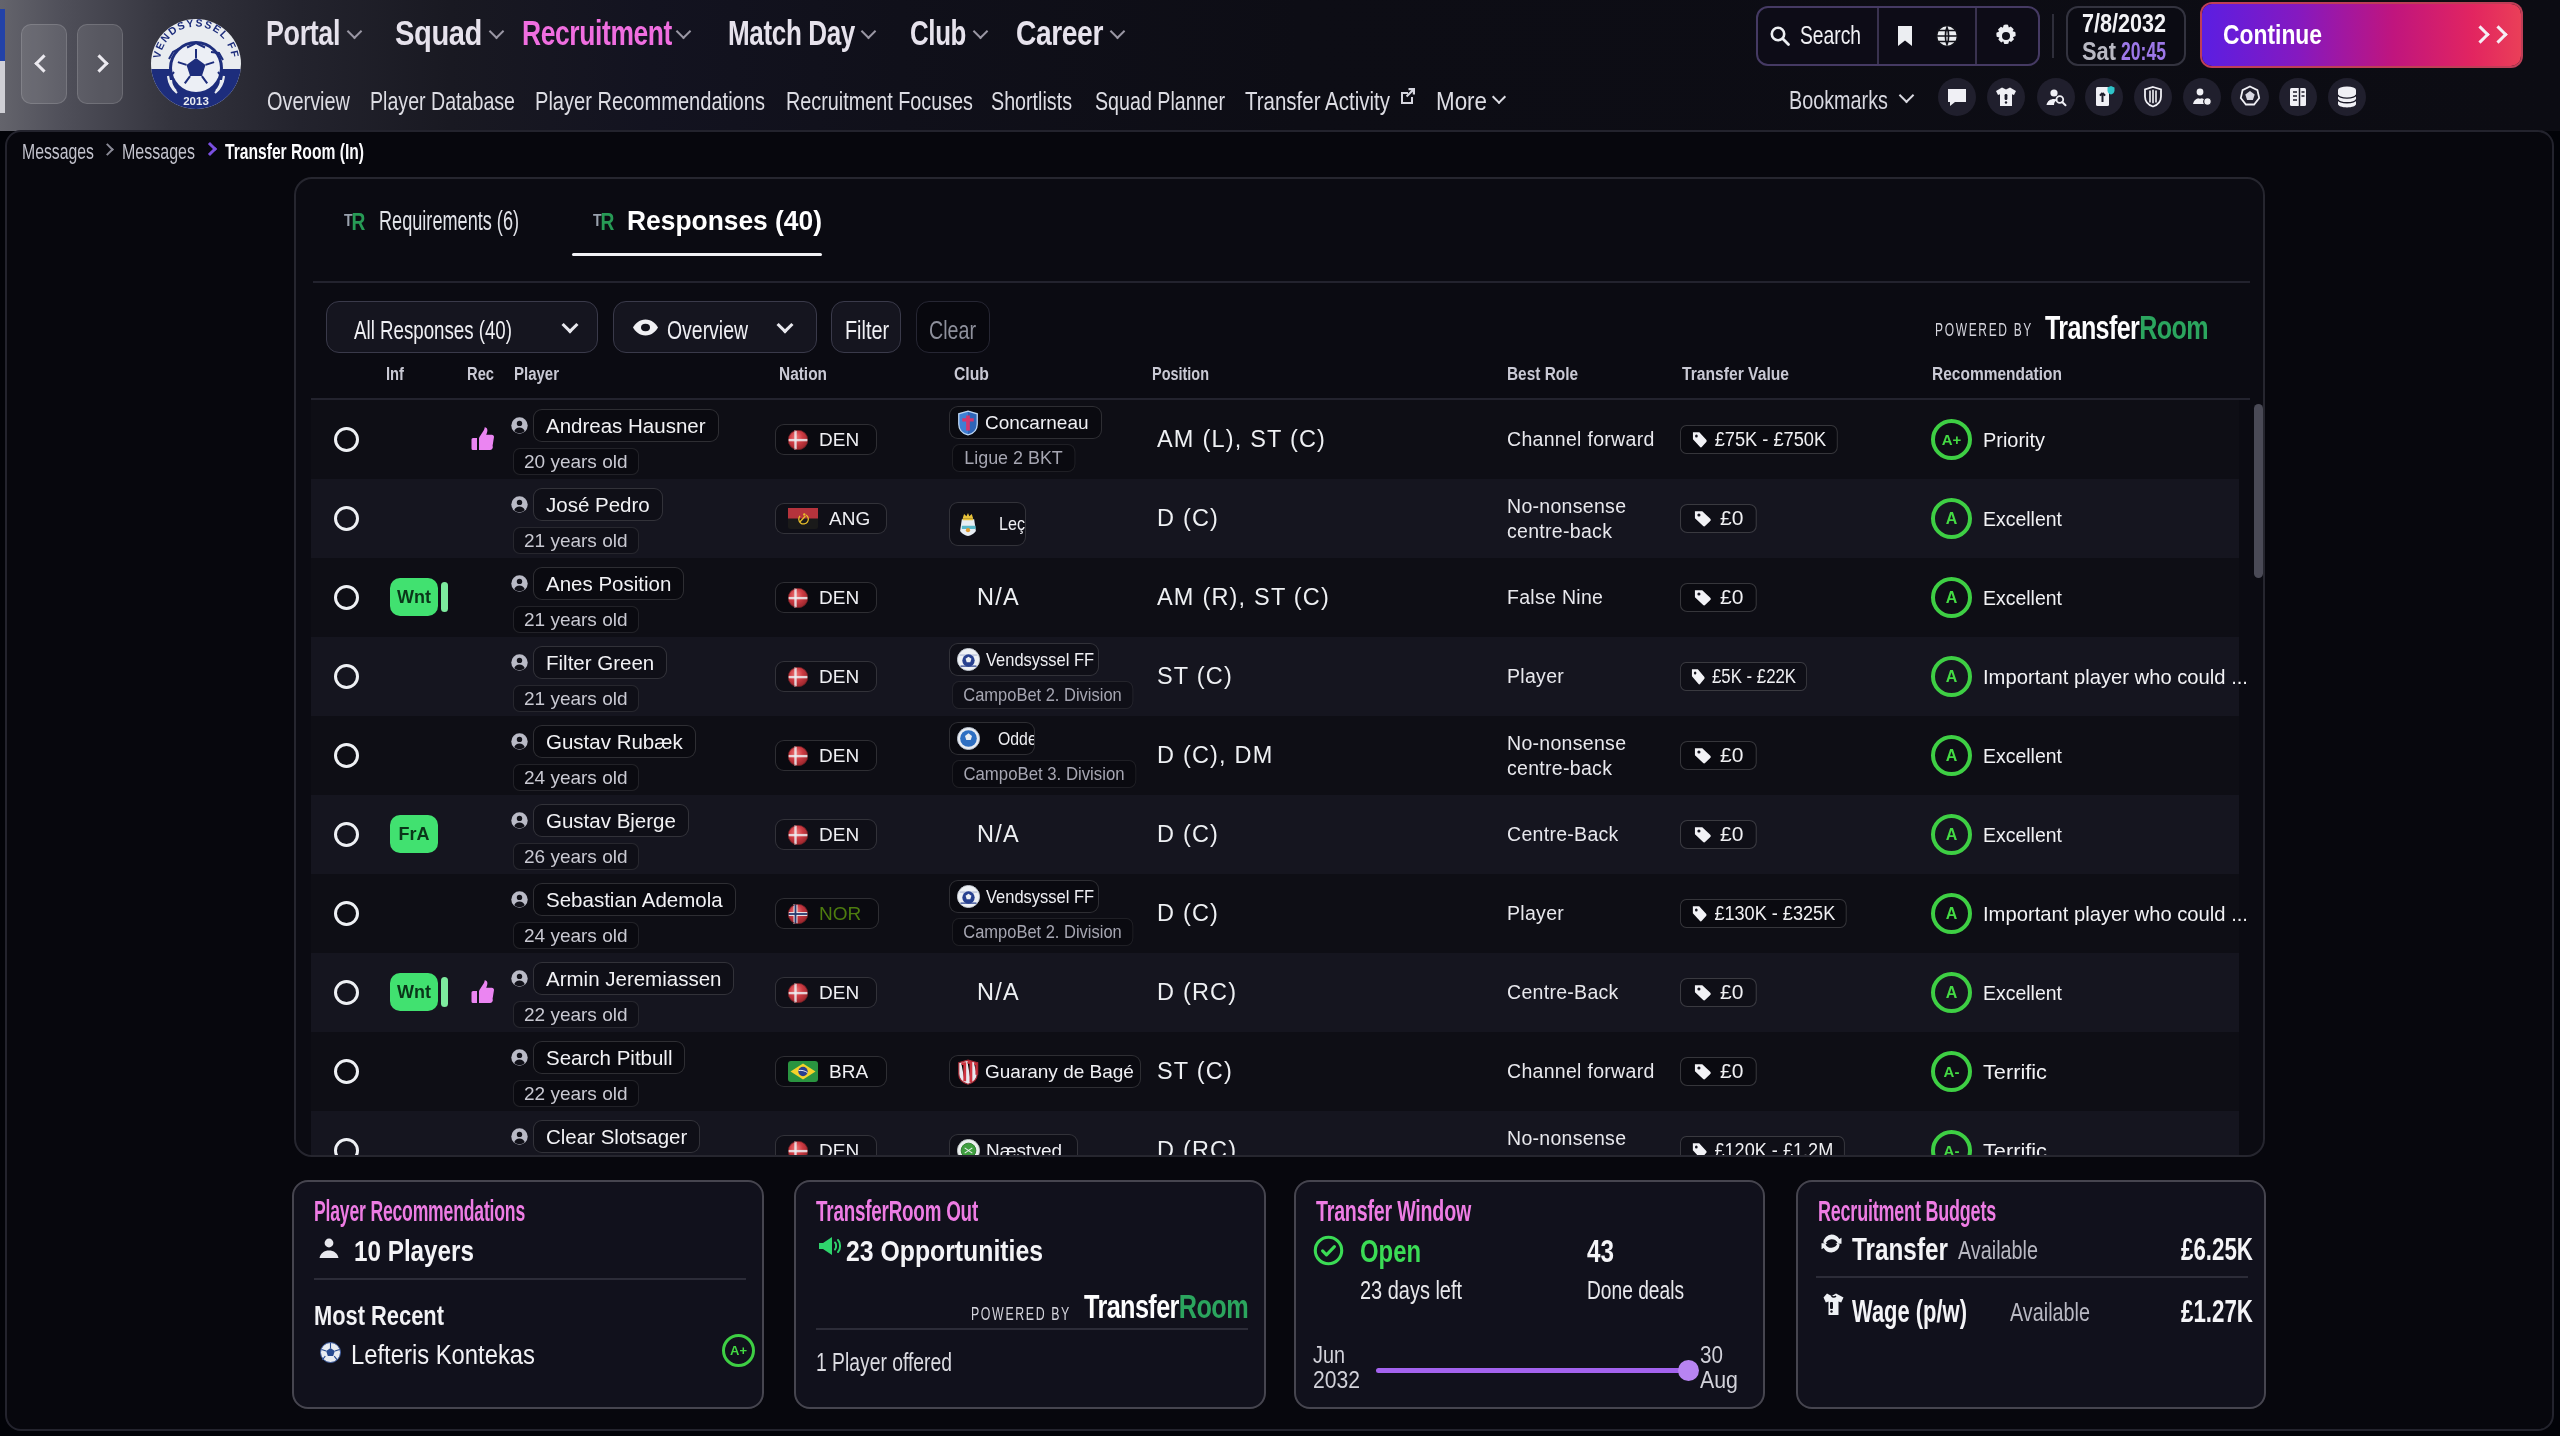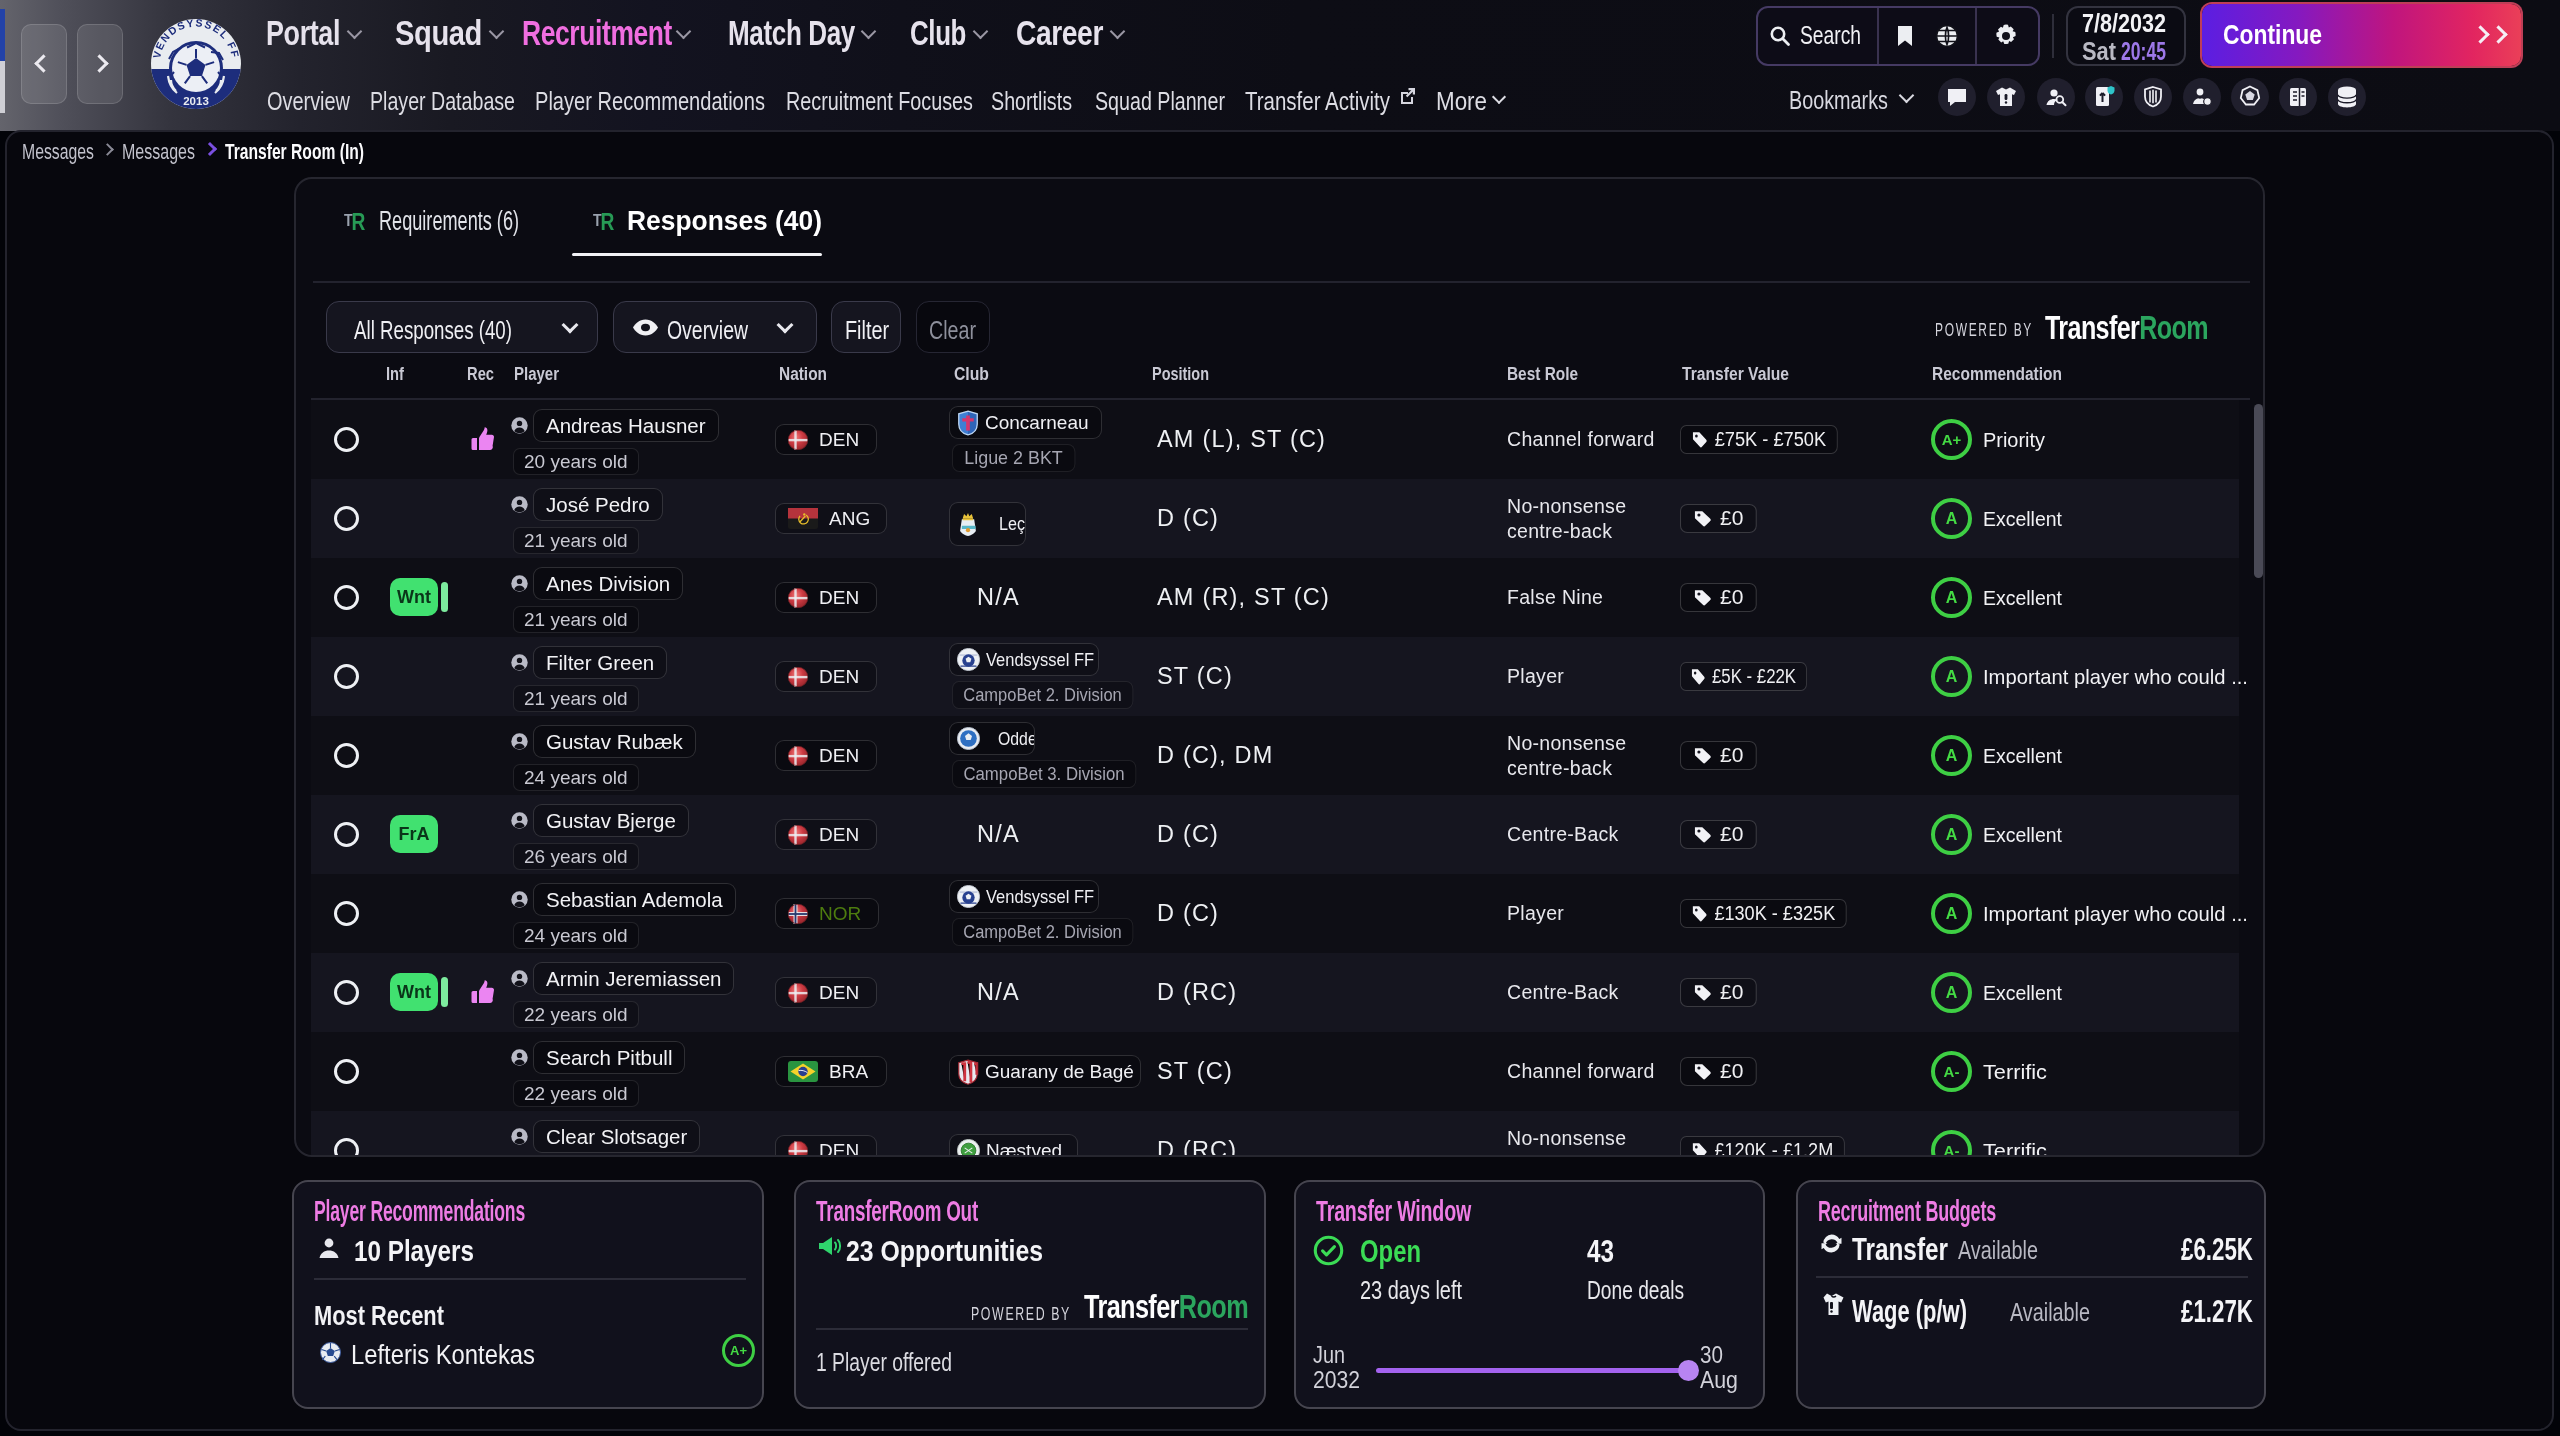--- a/index.html
+++ b/index.html
@@ -293,21 +293,21 @@
 </div>
 <div class="abs row-d" style="left:15px;top:379px;width:1928px;height:79px">
 <div style="position:absolute;left:23px;top:27px;width:25px;height:25px;border-radius:50%;border:3.5px solid #eef0f4"></div>
 <div style="position:absolute;left:79px;top:20px;width:48px;height:38px;border-radius:10px;background:#41e170;color:#0a3519;font-weight:bold;font-size:18px;display:flex;align-items:center;justify-content:center">Wnt</div>
 <div style="position:absolute;left:130px;top:24px;width:7px;height:30px;border-radius:3.5px;background:#7deb9e"></div>
 <div style="position:absolute;left:200px;top:17px"><svg width="17" height="17" viewBox="0 0 17 17" style="">
           <circle cx="8.5" cy="8.5" r="8.2" fill="#b9bac6"></circle>
           <circle cx="8.5" cy="6.4" r="2.7" fill="#111119"></circle>
           <path d="M3.2 14.2c.8-2.5 2.8-3.8 5.3-3.8s4.5 1.3 5.3 3.8a8.2 8.2 0 01-10.6 0z" fill="#111119"></path>
         </svg></div>
-<div class="box" style="position:absolute;left:222px;top:9px;height:33px;border-radius:9px;padding:0 12px;font-size:20.5px;color:#f2f2f5">Anes Division</div>
+<div class="box" style="position:absolute;left:222px;top:9px;height:33px;border-radius:9px;padding:0 12px;font-size:20.5px;color:#f2f2f5">Anes Position</div>
 <div class="box" style="position:absolute;left:202px;top:48px;height:27px;border-radius:7px;padding:0 10px;font-size:19px;color:#c9c9d2;border-color:rgba(255,255,255,.10)">21 years old</div>
 <div class="box" style="position:absolute;left:464px;top:24px;width:102px;height:31px;border-radius:9px;padding:0 12px;font-size:19px;color:#f0f0f4;gap:11px">
         <svg width="20" height="20" viewBox="0 0 20 20" style="">
           <defs>
             <radialGradient id="gd" cx="40%" cy="35%" r="75%">
               <stop offset="0%" stop-color="#f07878"></stop>
               <stop offset="45%" stop-color="#cc3a42"></stop>
               <stop offset="100%" stop-color="#8e2228"></stop>
             </radialGradient>
           </defs>

